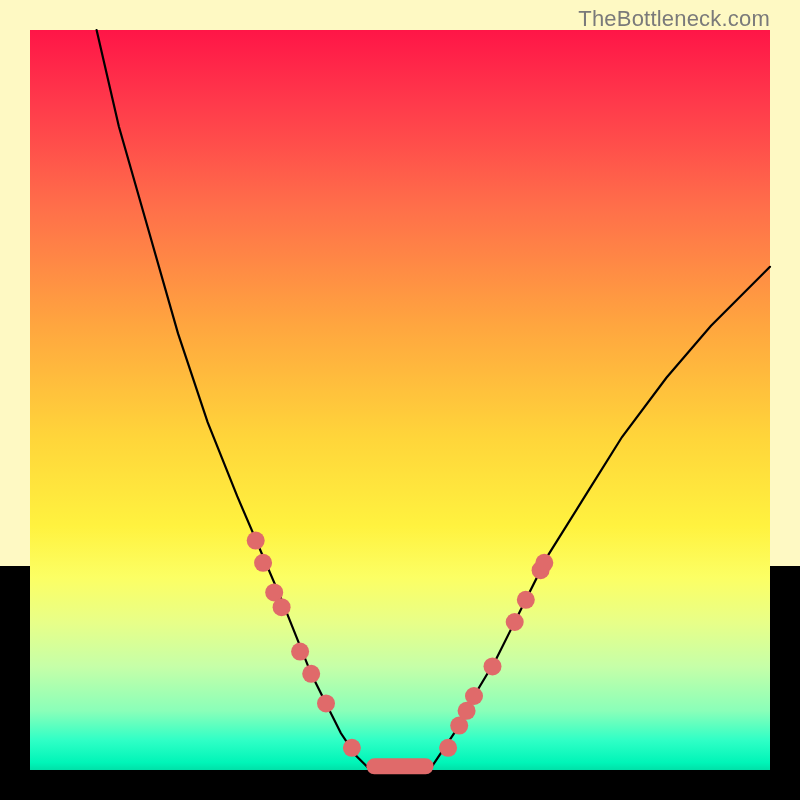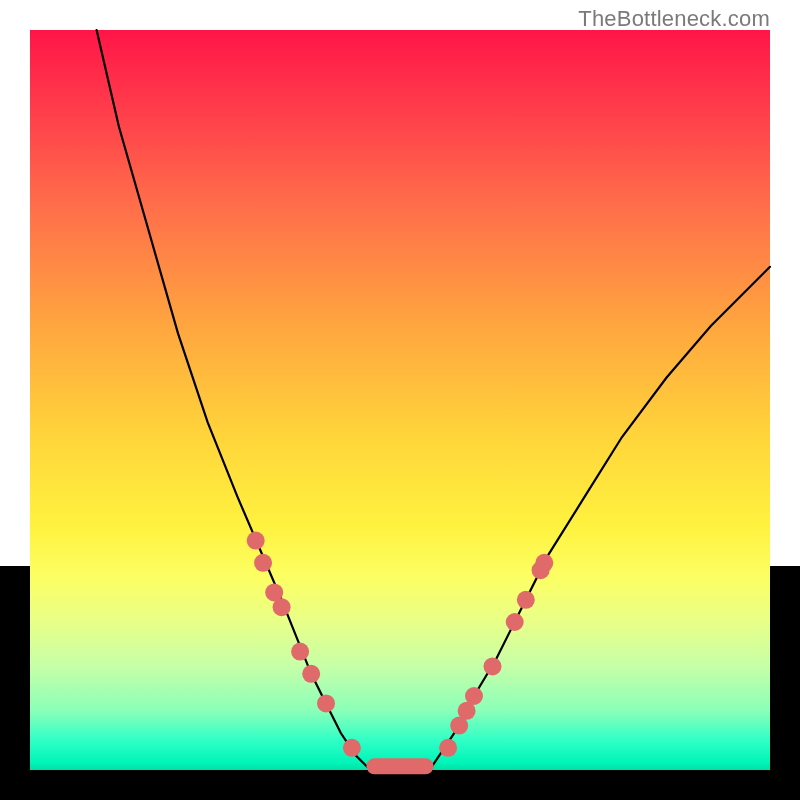--- a/index.html
+++ b/index.html
@@ -8,21 +8,21 @@
     width: 800px;
     height: 800px;
     overflow: hidden;
     font-family: Arial, Helvetica, sans-serif;
     background: #000;
   }
   .frame {
     position: relative;
     width: 800px;
     height: 566px;
-    background: #ffffff;
+    background: #fef9c3;
   }
   .plot-area {
     position: absolute;
     left: 30px;
     top: 30px;
     width: 740px;
     height: 740px;
     
     background: linear-gradient(
       to bottom,

